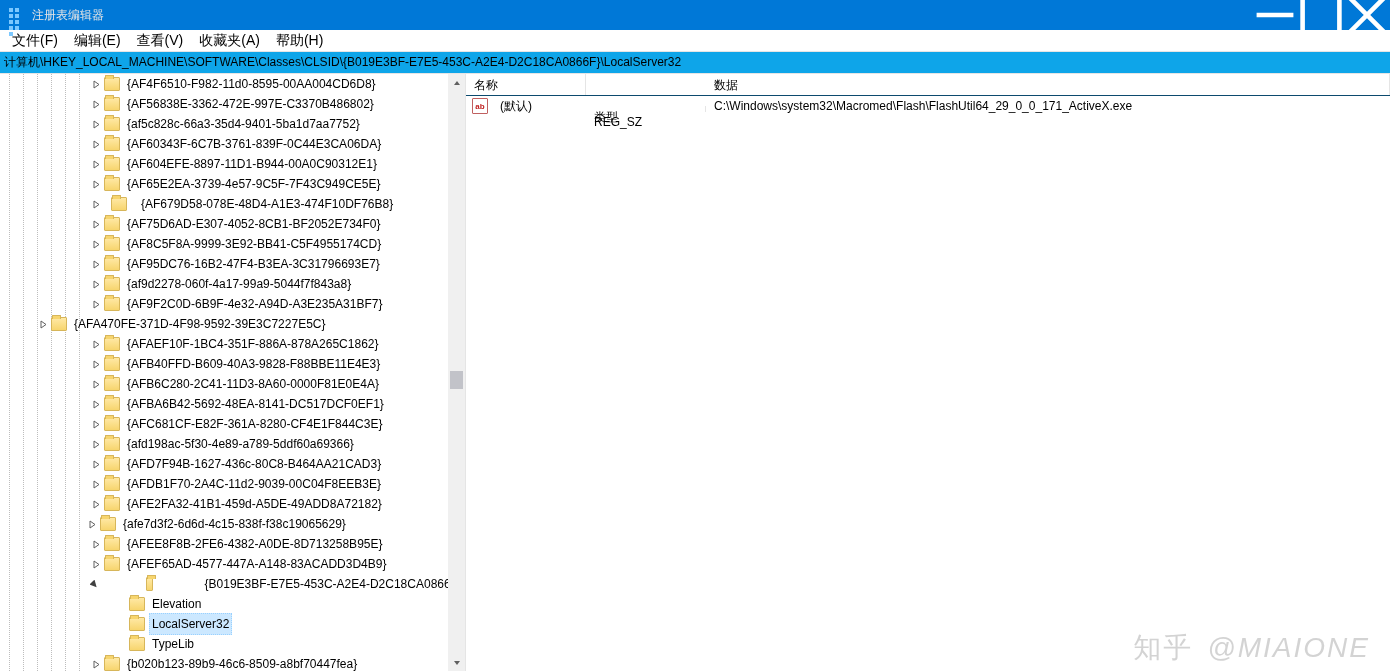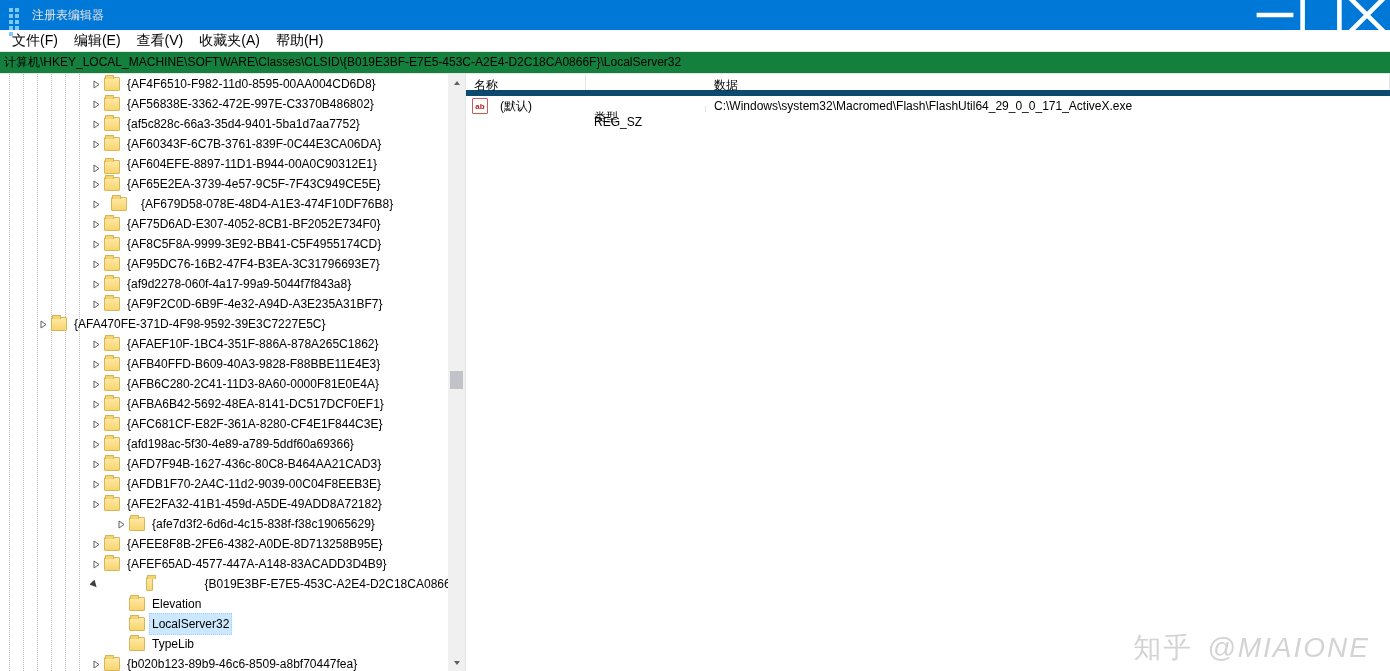--- a/index.html
+++ b/index.html
@@ -11,21 +11,21 @@
 .titlebar .icon span { width: 4px; height: 4px; background: #7cc8ff; margin: 1px; }
 .titlebar .title { flex: 1; }
 .titlebar .winbtn { width: 46px; height: 30px; display: flex; align-items: center; justify-content: center; color: #fff; }
 .titlebar .winbtn svg { stroke: #fff; fill: none; stroke-width: 1; }
 
 
 .menubar { height: 22px; background: #fff; display: flex; align-items: center; font-size: 14px; padding-left: 4px; border-bottom: 1px solid #e5e5e5; }
 .menubar .menuitem { padding: 2px 8px; }
 
 
-.addressbar { height: 22px; background: #15803d; border-bottom: 1px solid #e5e5e5; font-size: 12px; display: flex; align-items: center; padding-left: 4px; }
+.addressbar { height: 22px; background: #0ea5e9; border-bottom: 1px solid #e5e5e5; font-size: 12px; display: flex; align-items: center; padding-left: 4px; }
 
 
 .main { display: flex; height: calc(671px - 30px - 22px - 22px); }
 .tree-pane { width: 466px; border-right: 1px solid #e5e5e5; position: relative; overflow: hidden; }
 .tree { font-size: 12px; line-height: 20px; position: relative; }
 .tree-row { display: flex; align-items: center; height: 20px; white-space: nowrap; }
 .tree-row.selected .label { background: #cce8ff; border: 1px dotted #99d1ff; padding: 0 2px; }
 .tree-row .label { padding: 0 3px; }
 .twisty { width: 12px; height: 12px; display: inline-flex; align-items: center; justify-content: center; margin-right: 2px; }
 .twisty svg { width: 9px; height: 9px; }
@@ -37,21 +37,21 @@
 .guides div { position: absolute; top: 0; bottom: 0; border-left: 1px dotted #bdbdbd; }
 
 
 .scrollbar { position: absolute; right: 0; top: 0; bottom: 0; width: 17px; background: #f0f0f0; }
 .scroll-thumb { position: absolute; left: 2px; right: 2px; background: #c2c3c9; border-radius: 0; }
 .scroll-btn { position: absolute; left: 0; right: 0; height: 17px; background: #f0f0f0; display: flex; align-items: center; justify-content: center; }
 .scroll-btn svg { width: 8px; height: 8px; }
 
 
 .list-pane { flex: 1; position: relative; }
-.list-header { height: 22px; display: flex; font-size: 12px; border-bottom: 6px solid #0c4a6e; }
+.list-header { height: 22px; display: flex; font-size: 12px; border-bottom: 1px solid #0c4a6e; }
 .list-header .col { padding: 3px 8px; border-right: 1px solid #e5e5e5; }
 .list-body { font-size: 12px; }
 .list-row { display: flex; height: 20px; align-items: center; }
 .list-row .cell { padding: 0 8px; white-space: nowrap; overflow: hidden; }
 .val-icon { width: 16px; height: 16px; margin-left: 6px; margin-right: 4px; background: #fff; border: 1px solid #c06060; display: inline-flex; align-items: center; justify-content: center; font-size: 8px; color: #c02020; font-weight: bold; border-radius: 1px; }
 
 
 .watermark { position: absolute; right: 20px; bottom: 4px; font-size: 28px; color: rgba(128,128,128,0.35); font-style: italic; font-family: Georgia, serif; letter-spacing: 2px; pointer-events: none; }
 .watermark .zh { font-style: normal; font-family: "Microsoft YaHei"; margin-right: 14px; }
 
@@ -144,21 +144,21 @@
         </div>
         <div class="tree-row" style="padding-left: 90px;">
           <span class="twisty">
             <svg viewBox="0 0 9 9">
               <path d="M2 1 L7 4.5 L2 8 Z" fill="none" stroke="#606060"></path>
             </svg>
           </span>
           <span class="folder"></span>
           <span class="label">{AF60343F-6C7B-3761-839F-0C44E3CA06DA}</span>
         </div>
-        <div class="tree-row" style="padding-left: 90px; align-items: flex-end;">
+        <div class="tree-row" style="padding-left: 90px;">
           <span class="twisty">
             <svg viewBox="0 0 9 9">
               <path d="M2 1 L7 4.5 L2 8 Z" fill="none" stroke="#606060"></path>
             </svg>
           </span>
           <span class="folder"></span>
           <span class="label">{AF604EFE-8897-11D1-B944-00A0C90312E1}</span>
         </div>
         <div class="tree-row" style="padding-left: 90px;">
           <span class="twisty">
@@ -306,21 +306,21 @@
         </div>
         <div class="tree-row" style="padding-left: 90px;">
           <span class="twisty">
             <svg viewBox="0 0 9 9">
               <path d="M2 1 L7 4.5 L2 8 Z" fill="none" stroke="#606060"></path>
             </svg>
           </span>
           <span class="folder"></span>
           <span class="label">{AFE2FA32-41B1-459d-A5DE-49ADD8A72182}</span>
         </div>
-        <div class="tree-row" style="padding-left: 115px;">
+        <div class="tree-row" style="padding-left: 86px;">
           <span class="twisty">
             <svg viewBox="0 0 9 9">
               <path d="M2 1 L7 4.5 L2 8 Z" fill="none" stroke="#606060"></path>
             </svg>
           </span>
           <span class="folder"></span>
           <span class="label">{afe7d3f2-6d6d-4c15-838f-f38c19065629}</span>
         </div>
         <div class="tree-row" style="padding-left: 90px;">
           <span class="twisty">

